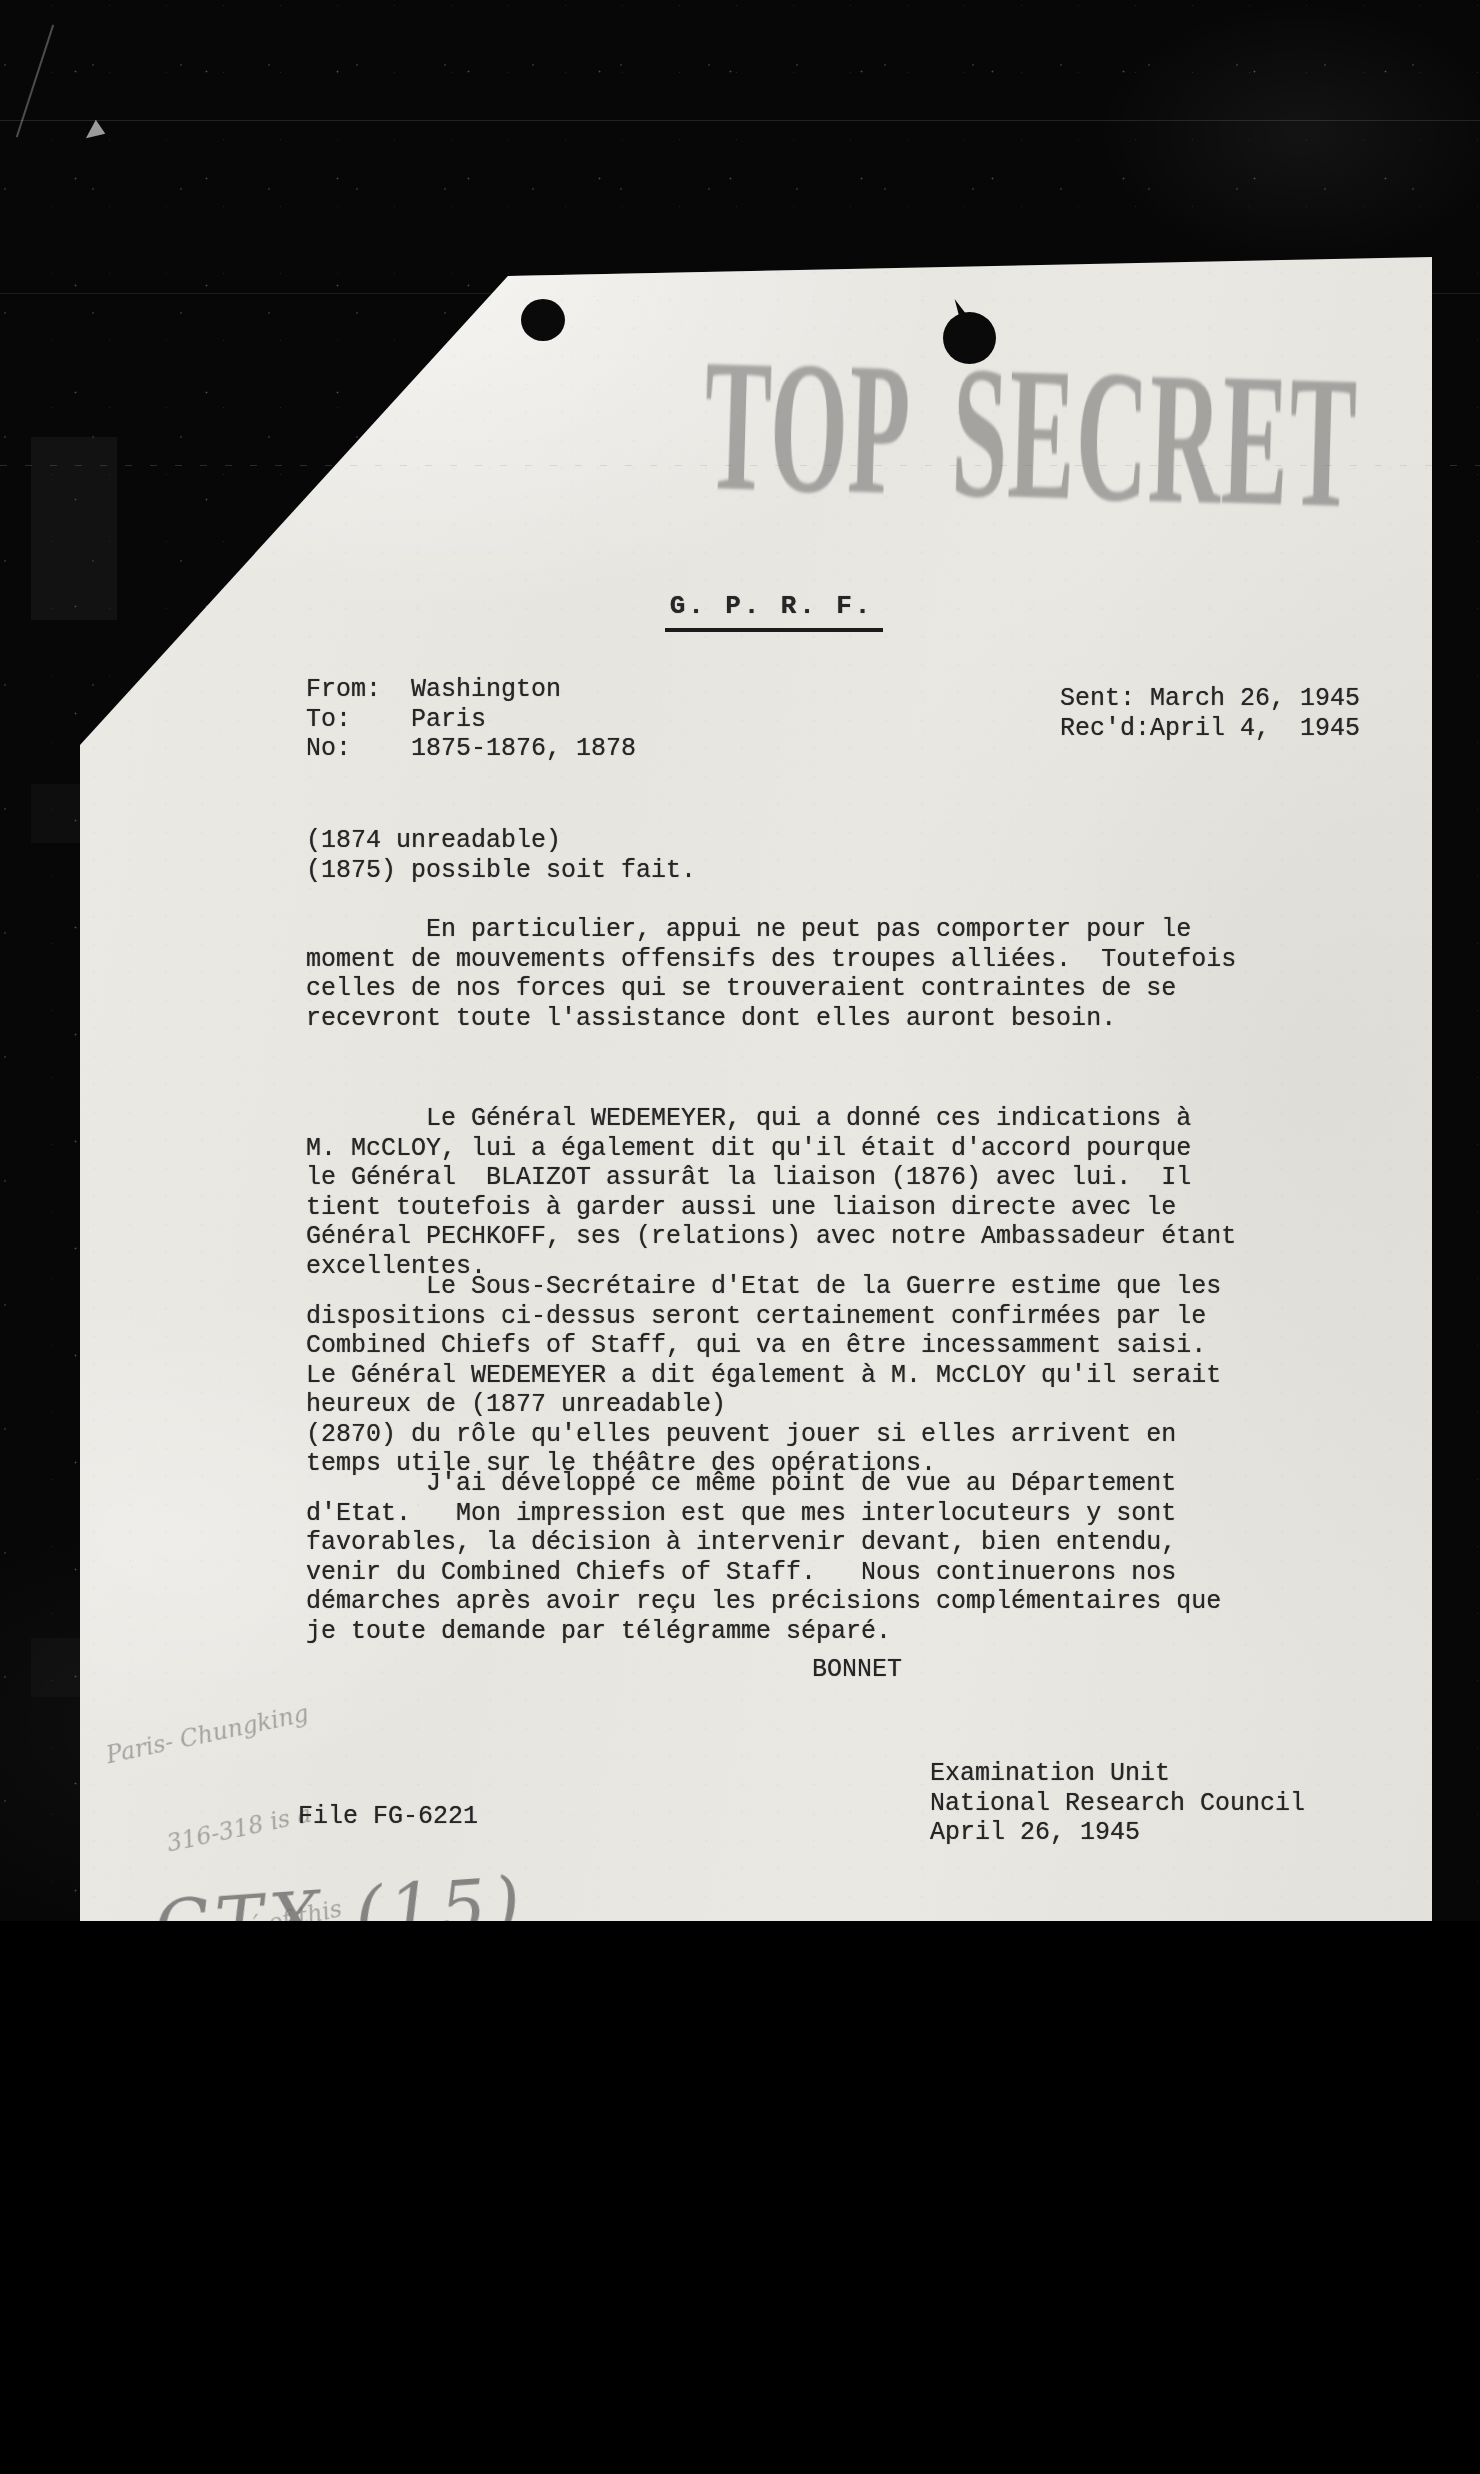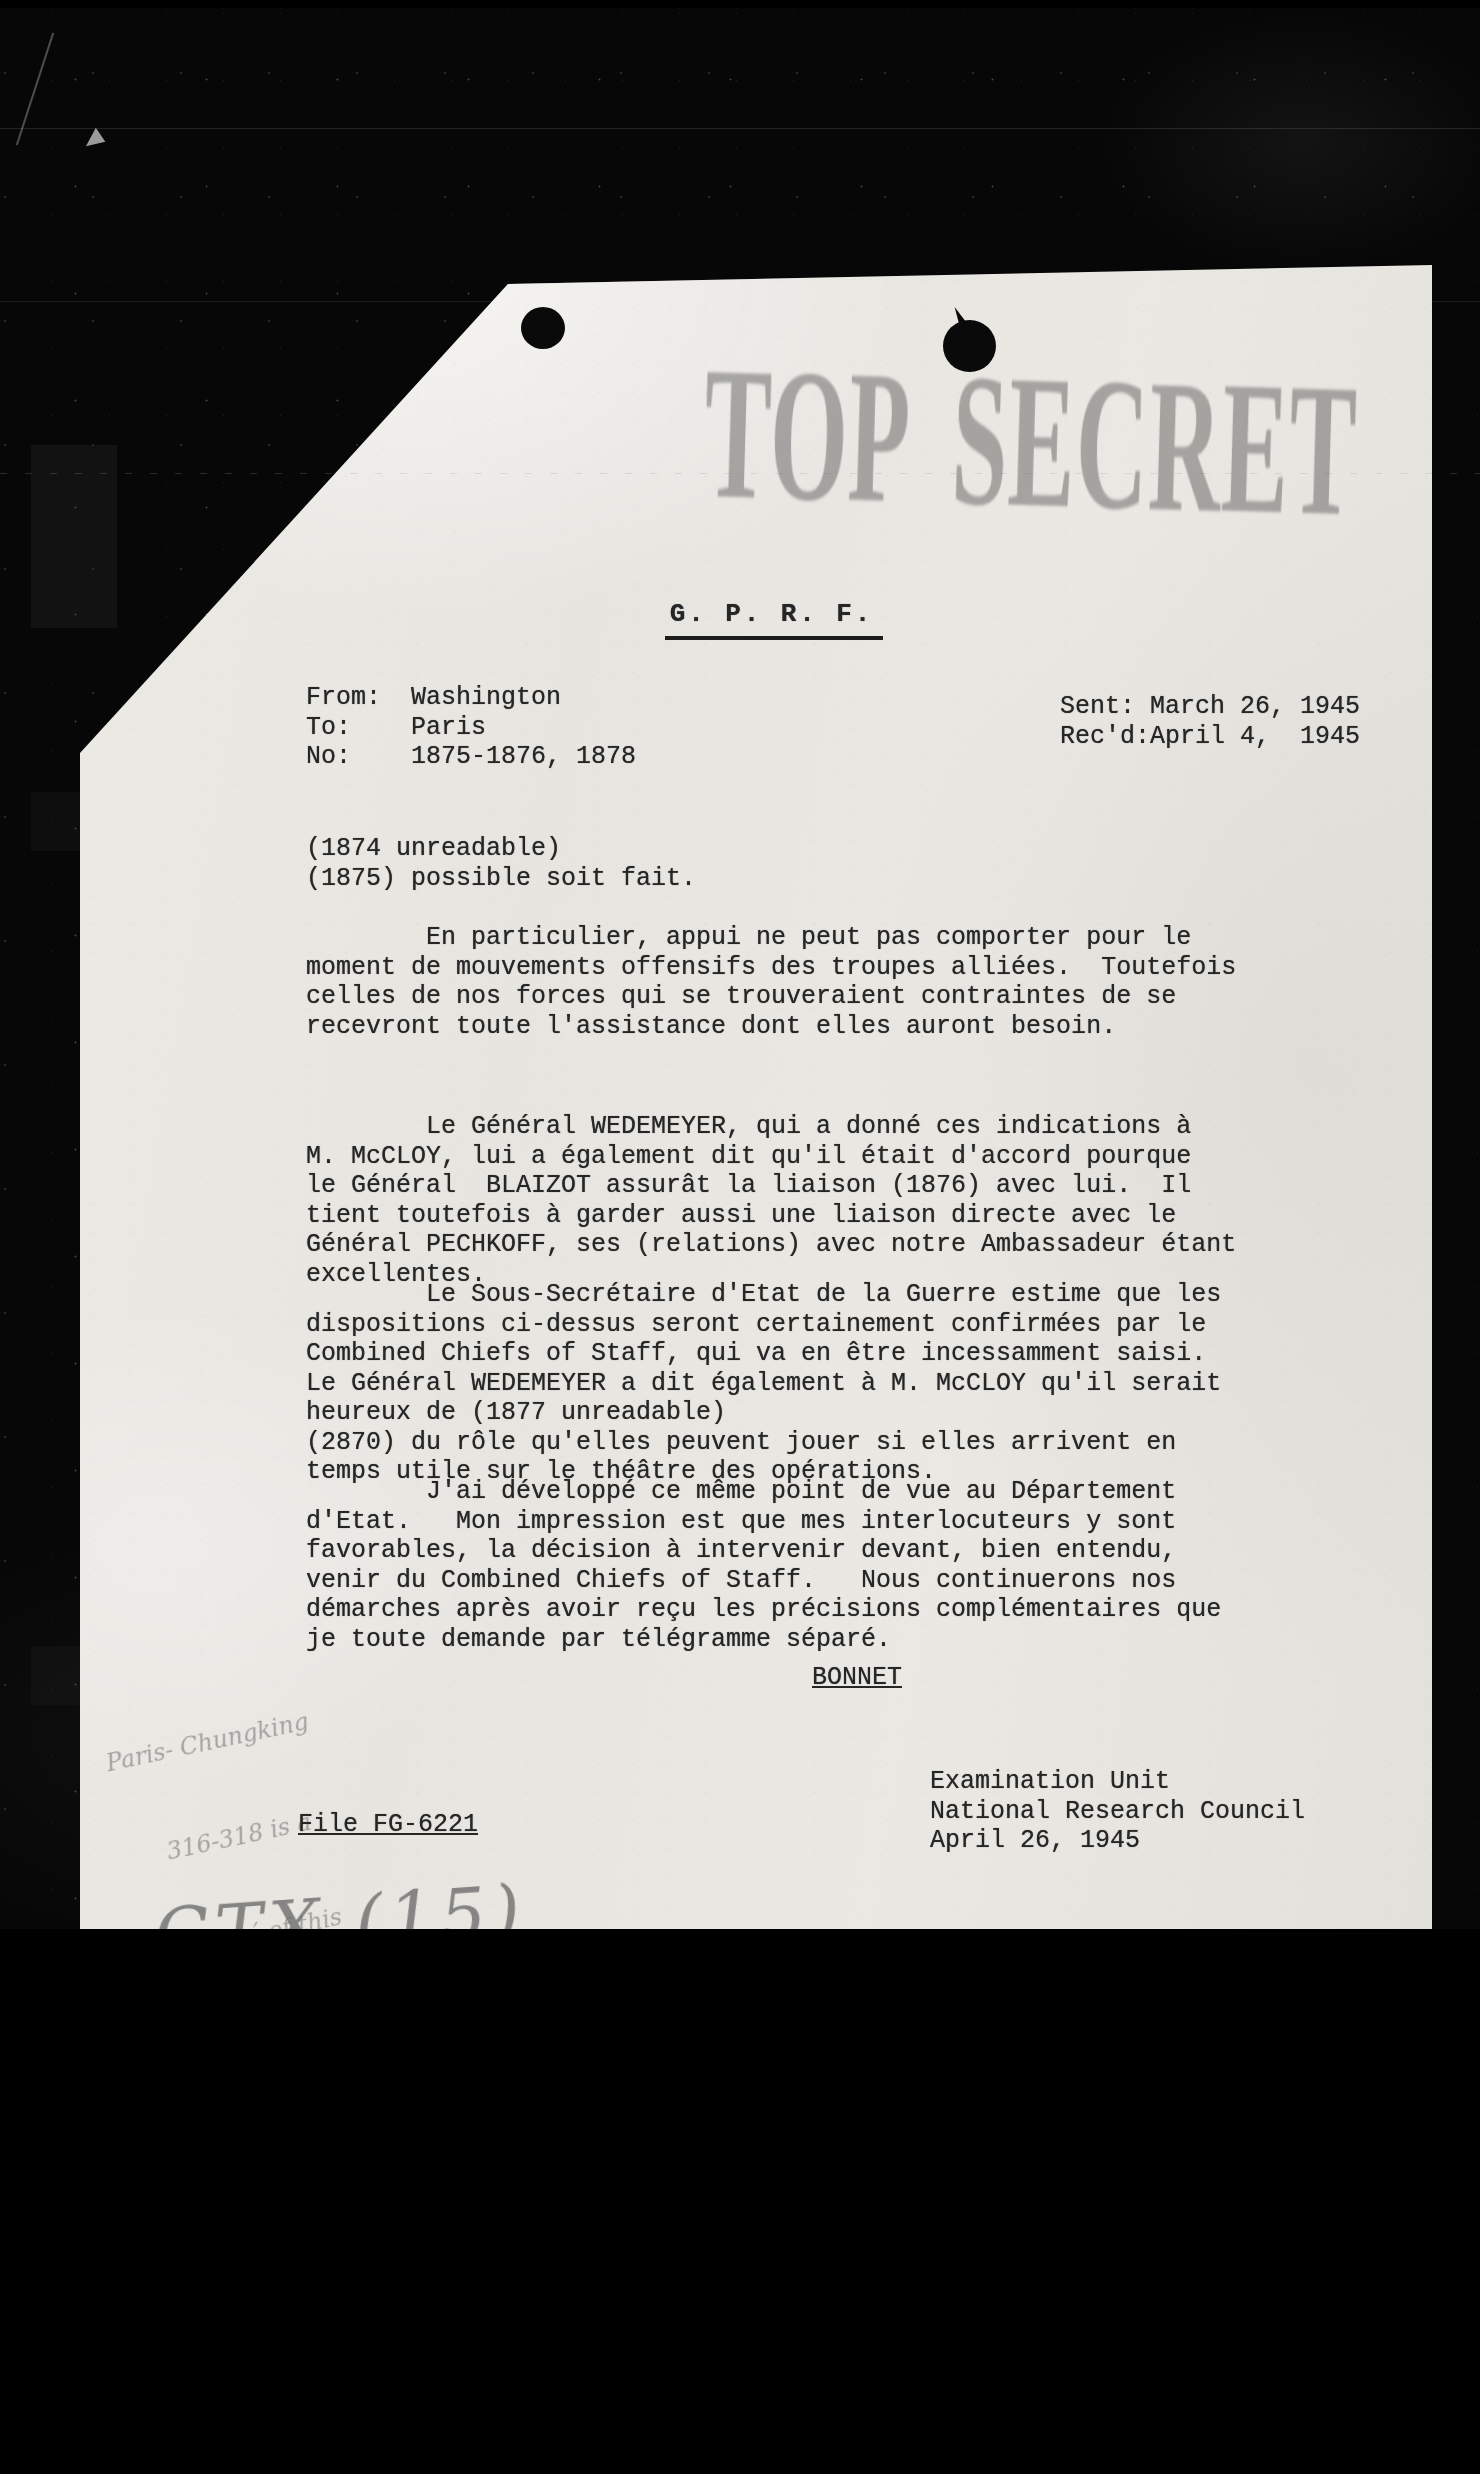--- a/index.html
+++ b/index.html
@@ -3,21 +3,20 @@
 <meta charset="utf-8">
 <style>
   html,body{margin:0;padding:0;background:#000;}
   #screen{
     position:relative;width:1480px;height:1921px;overflow:hidden;
     background:
       radial-gradient(295px 189px at 88% 7%, rgba(255,255,255,0.05), transparent 70%),
       radial-gradient(412px 295px at 10% 90%, rgba(255,255,255,0.03), transparent 70%),
       #070707;
     font-family:"Liberation Mono","DejaVu Sans Mono",monospace;
-    margin-top:8px;
   }
   
   .grain{
     position:absolute;inset:0;pointer-events:none;
     background-image:
       radial-gradient(circle, rgba(255,255,255,.55) 0 0.7px, transparent 1.2px),
       radial-gradient(circle, rgba(255,255,255,.35) 0 0.6px, transparent 1.1px),
       radial-gradient(circle, rgba(255,255,255,.22) 0 0.6px, transparent 0.9px);
     background-size:131px 107px, 88px 124px, 57px 67px;
     background-position:10px 18px, 49px 2.9px, 24px 39px;
@@ -89,21 +88,21 @@
     color:rgba(82,82,82,.46);letter-spacing:1.2px;word-spacing:41px;
     transform:scaleX(.53);transform-origin:left top;
     filter:blur(1.5px);
   }
   .typed{color:#262626;text-shadow:0 0 0.9px rgba(40,40,40,.75);}
   .gprf{
     position:absolute;left:665px;top:591px;
     font-size:26px;font-weight:bold;letter-spacing:2.9px;white-space:pre;
     padding:0 9.4px 7px 4.7px;border-bottom:4.7px solid #1c1c1c;
   }
-  .tline{position:absolute;white-space:pre;font-size:25px;line-height:29.5px;text-decoration:underline;}
+  .tline{position:absolute;white-space:pre;font-size:25px;line-height:29.5px;}
   .block{position:absolute;}
   .block .bline{white-space:pre;font-size:25px;line-height:29.5px;}
   .pencil{color:rgba(120,120,120,.62);font-family:"DejaVu Serif","Liberation Serif",serif;font-style:italic;}
   .pencil-note{
     position:absolute;left:125px;top:1650px;transform:rotate(-12deg);
     font-size:23.6px;line-height:33px;white-space:pre;filter:blur(0.4px);
   }
   .pencil-note .pn2{margin-left:41px;}
   .pencil-note .pn3{margin-left:27px;}
   .pencil-mark{

